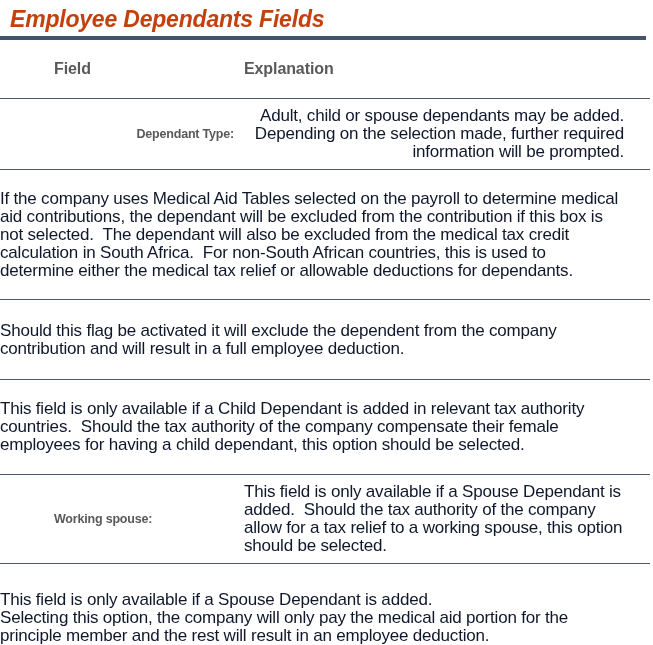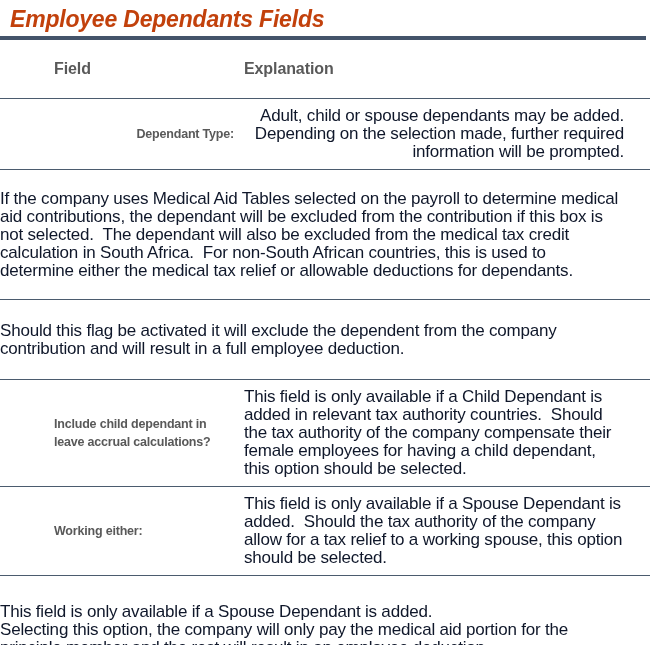--- a/index.html
+++ b/index.html
@@ -112,28 +112,27 @@
       </div>
     </div>
 
     <div class="row row-2">
       <div class="col-exp">
         <p>Should this flag be activated it will exclude the dependent from the company contribution and will result in a full employee deduction.</p>
       </div>
     </div>
 
     <div class="row row-3">
-      <div class="col-field">Include child dependant in leave accrual calculations?</div>
       <div class="col-exp">
         <p>This field is only available if a Child Dependant is added in relevant tax authority countries.  Should the tax authority of the company compensate their female employees for having a child dependant, this option should be selected.</p>
       </div>
     </div>
 
     <div class="row row-4">
-      <div class="col-field">Working either:</div>
+      <div class="col-field">Working spouse:</div>
       <div class="col-exp">
         <p>This field is only available if a Spouse Dependant is added.  Should the tax authority of the company allow for a tax relief to a working spouse, this option should be selected.</p>
       </div>
     </div>
 
     <div class="row row-5">
       <div class="col-exp">
         <p>This field is only available if a Spouse Dependant is added.</p>
         <p>Selecting this option, the company will only pay the medical aid portion for the principle member and the rest will result in an employee deduction.</p>
       </div>

